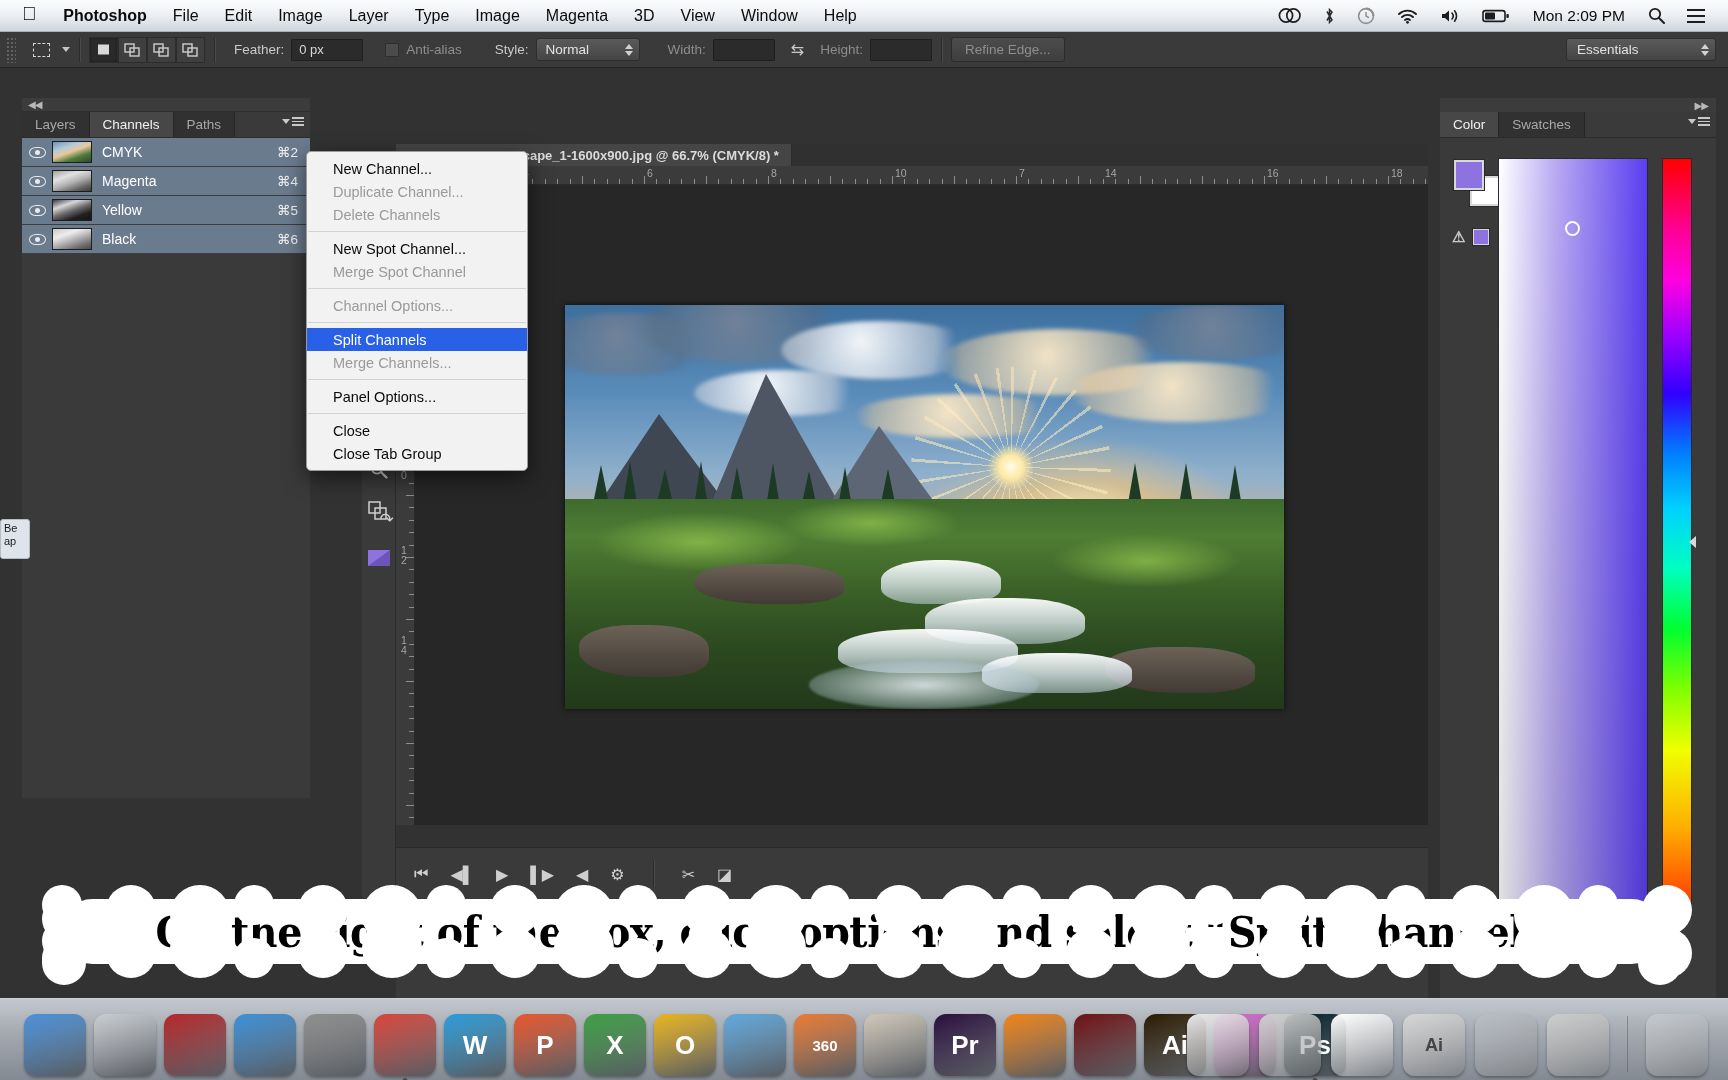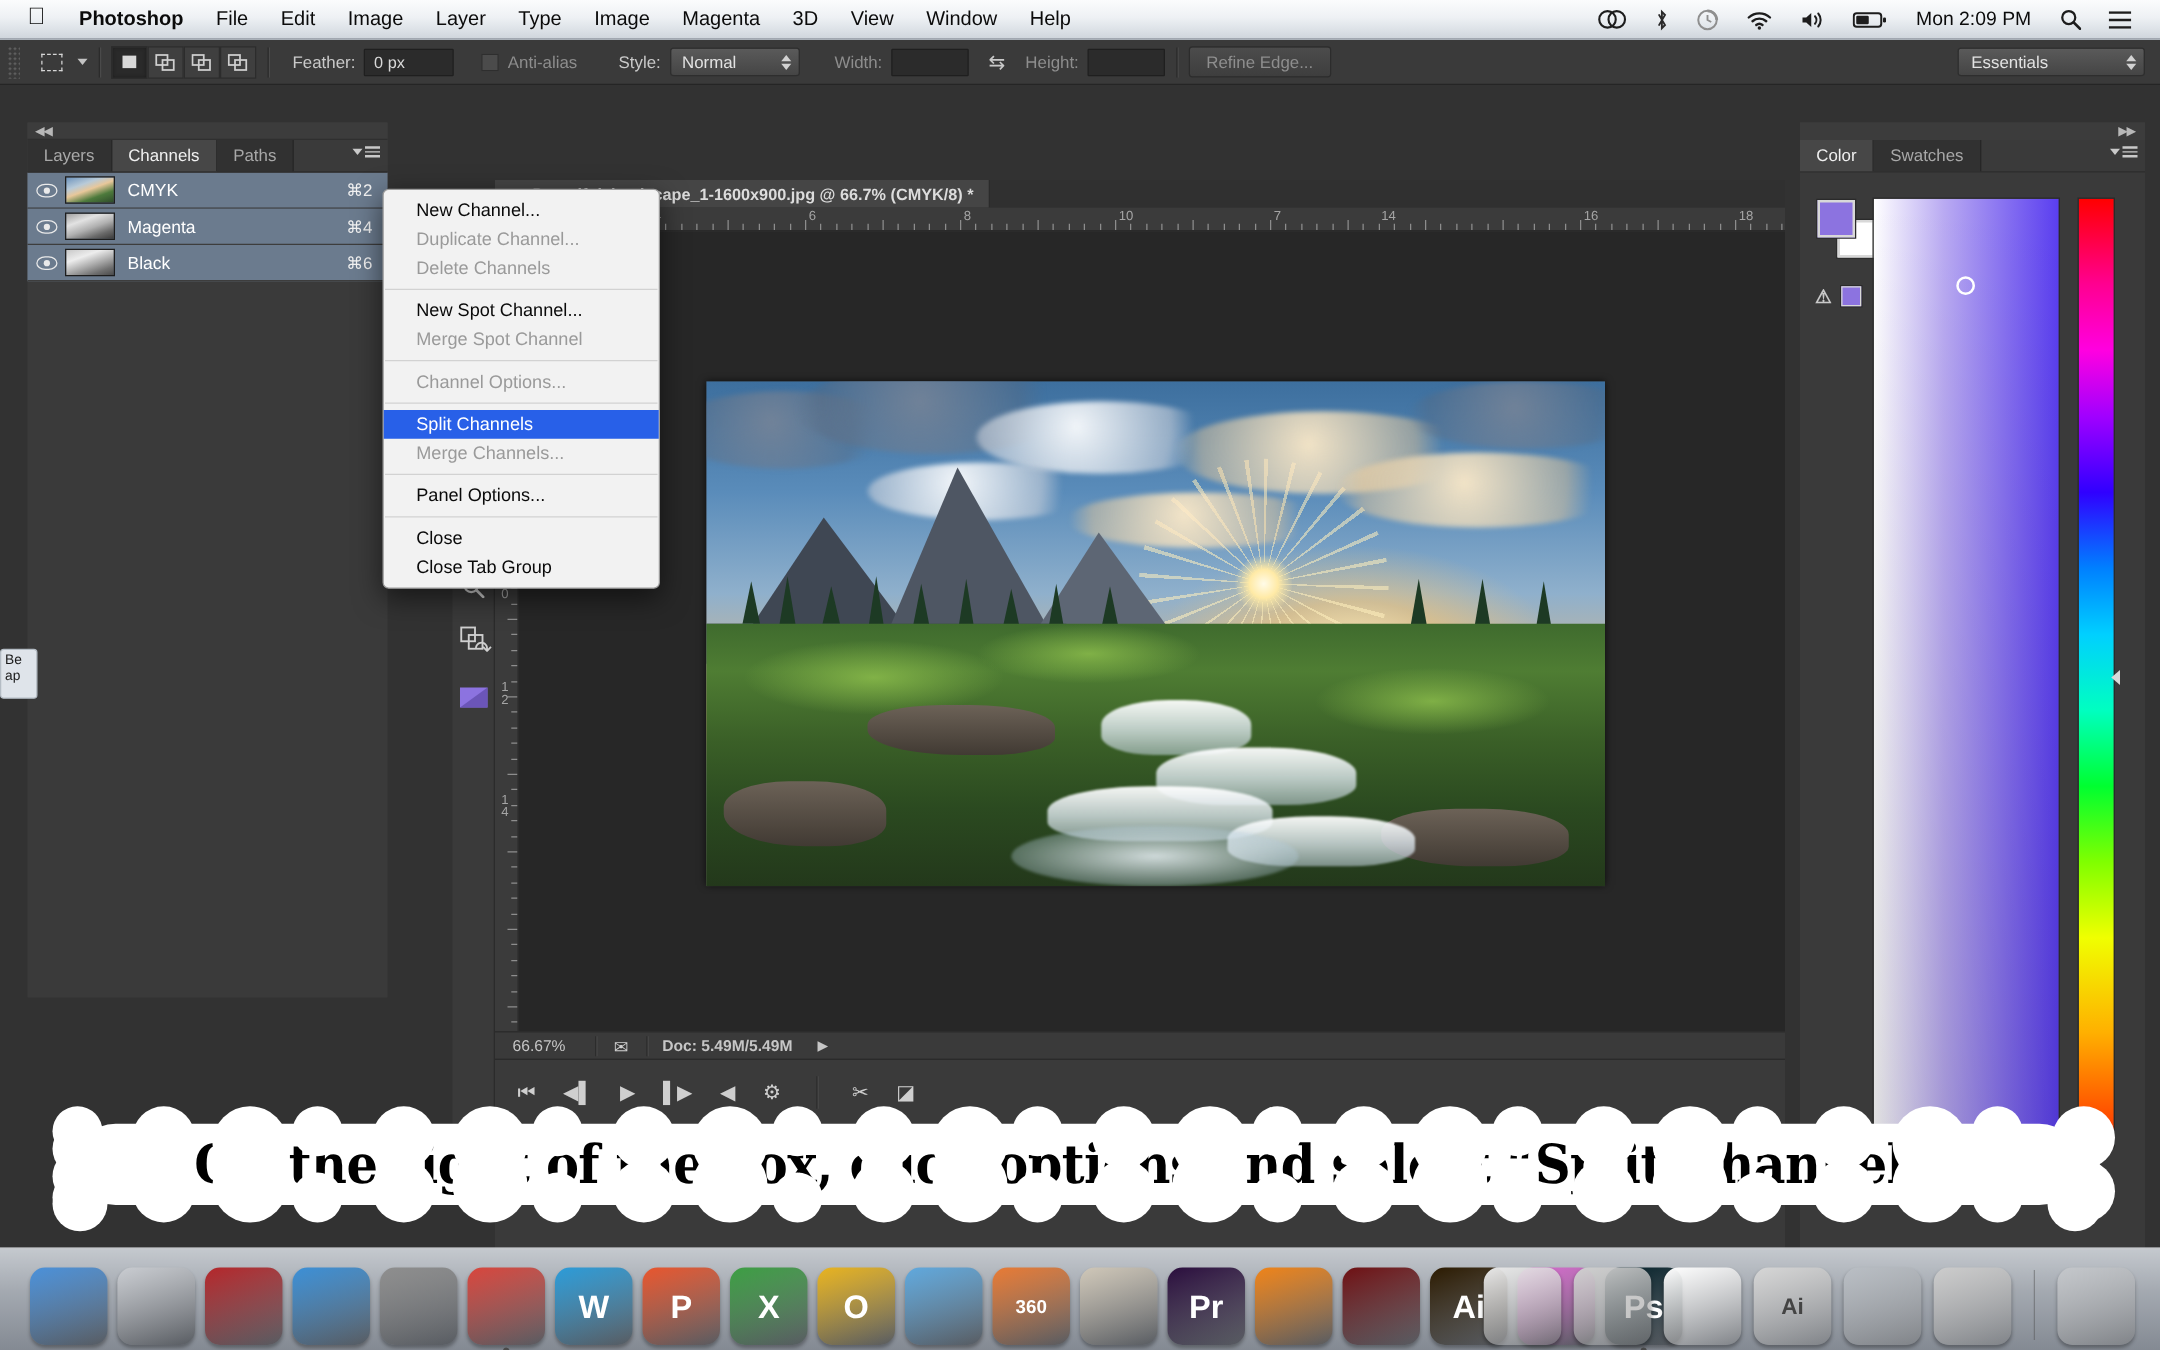--- a/index.html
+++ b/index.html
@@ -565,20 +565,30 @@
         </div>
         <div class="chan-row">
           <div class="chan-eye">
               <span class="eye-ic">
                 <i></i>
               </span>
             </div>
           <div class="chan-thumb" style="background:linear-gradient(160deg,#a0a0a0 0%,#e2e2e2 30%,#b0b0b0 55%,#6a6a6a 78%,#3a3a3a 100%);"></div>
           <div class="chan-name">Magenta</div>
           <div class="chan-key">⌘4</div>
+        </div>
+        <div class="chan-row">
+          <div class="chan-eye">
+              <span class="eye-ic">
+                <i></i>
+              </span>
+            </div>
+          <div class="chan-thumb" style="background:linear-gradient(160deg,#3b3b3b 0%,#d8d8d8 28%,#6a6a6a 52%,#1f1f1f 76%,#151515 100%);"></div>
+          <div class="chan-name">Yellow</div>
+          <div class="chan-key">⌘5</div>
         </div>
         <div class="chan-row">
           <div class="chan-eye">
               <span class="eye-ic">
                 <i></i>
               </span>
             </div>
           <div class="chan-thumb" style="background:linear-gradient(160deg,#c8c8c8 0%,#ededed 30%,#a8a8a8 58%,#6f6f6f 80%,#4a4a4a 100%);"></div>
           <div class="chan-name">Black</div>
           <div class="chan-key">⌘6</div>
@@ -822,28 +832,20 @@
         <div class="rockband" style="right:4%;bottom:4%;width:150px;height:46px;"></div>
 
         <div class="falls" style="left:44%;bottom:26%;width:120px;height:44px;"></div>
         <div class="falls" style="left:50%;bottom:16%;width:160px;height:46px;"></div>
         <div class="falls" style="left:38%;bottom:9%;width:180px;height:44px;"></div>
         <div class="falls" style="left:58%;bottom:4%;width:150px;height:40px;"></div>
         <div class="pool" style="left:34%;bottom:0%;width:230px;height:48px;"></div>
       </div>
     </div>
 
-    <div class="status-bar">
-      <div class="sb-zoom">66.67%</div>
-      <div class="sb-div"></div>
-      <div class="sb-share">✉</div>
-      <div class="sb-div"></div>
-      <div class="sb-doc">Doc: 5.49M/5.49M</div>
-      <div class="sb-arrow">▶</div>
-    </div>
 
     <div class="timeline">
       <div class="tl-controls">
         <span>⏮</span>
         <span>◀▌</span>
         <span>▶</span>
         <span>▌▶</span>
         <span>◀</span>
         <span>⚙</span>
         <span class="tl-sep"></span>

